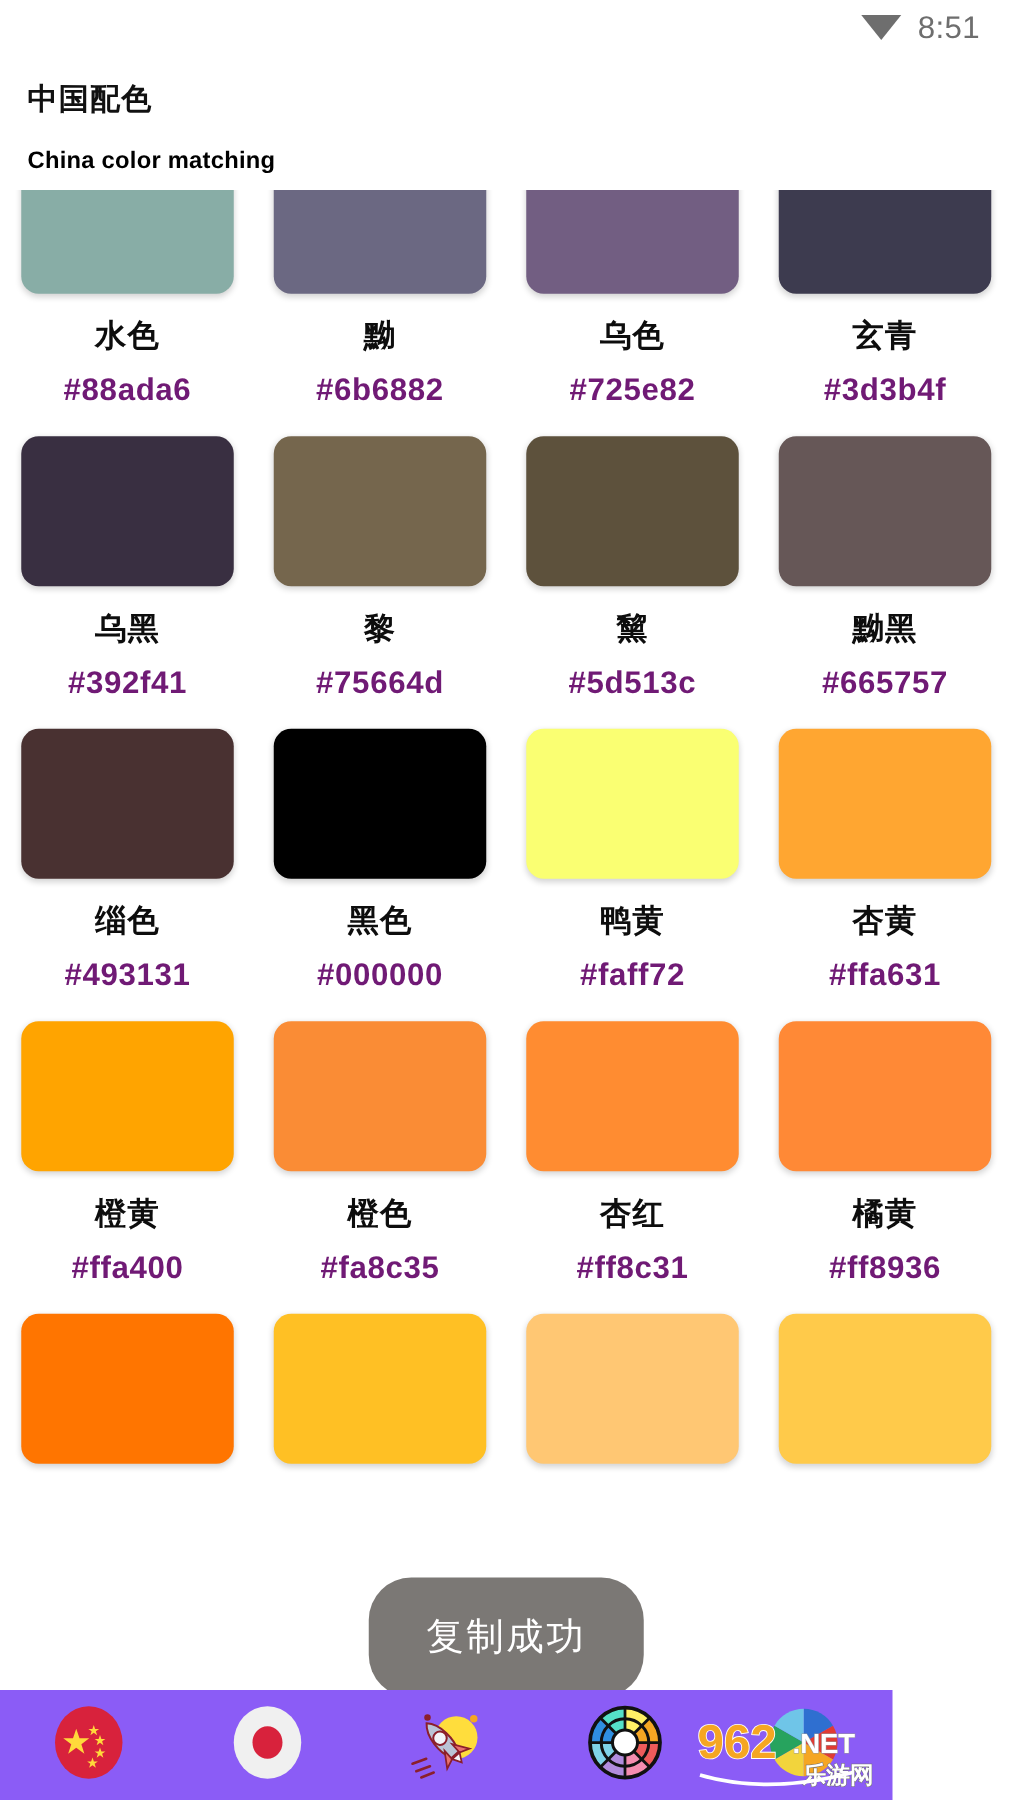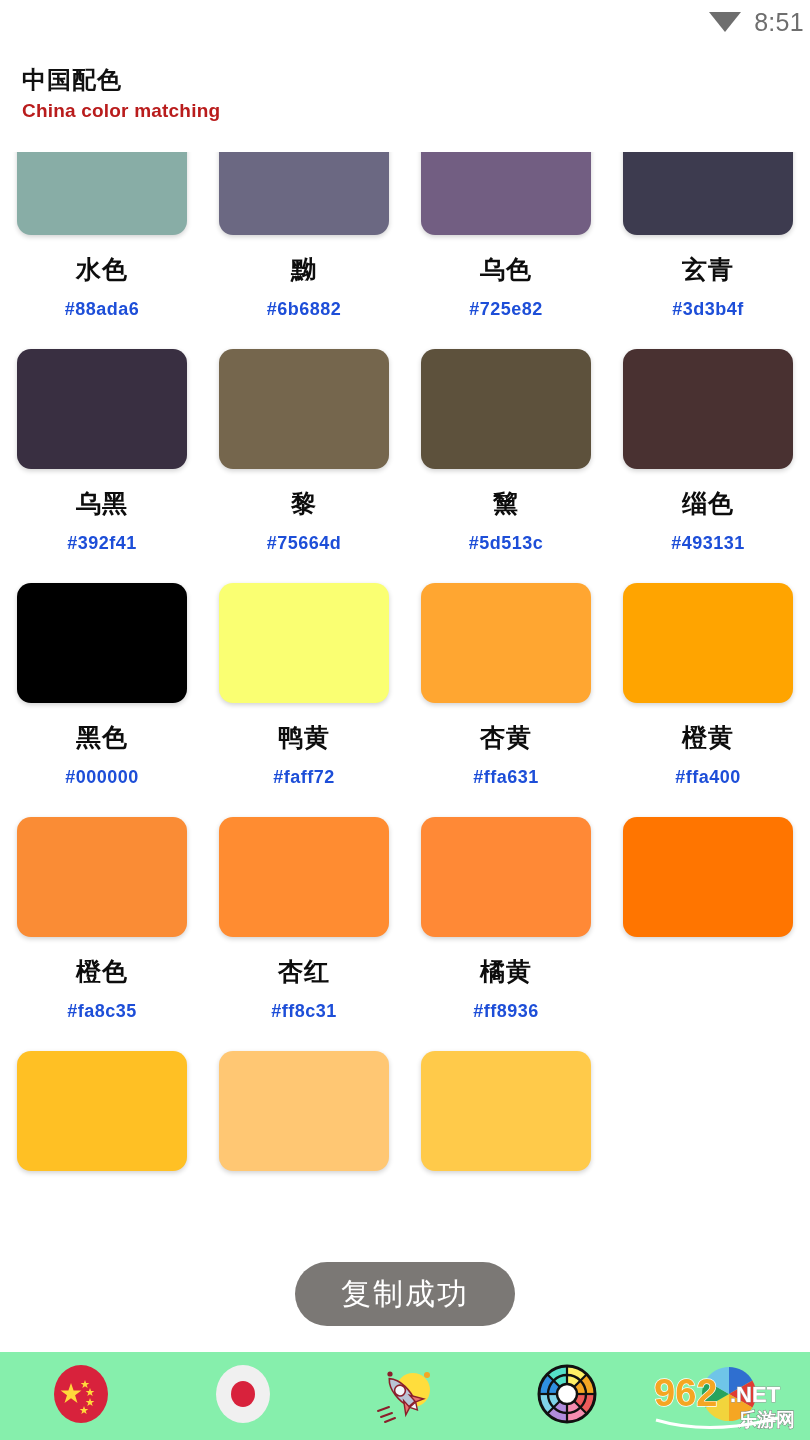--- a/index.html
+++ b/index.html
@@ -15,21 +15,21 @@
     font-family: "Liberation Sans", "DejaVu Sans", sans-serif;
     position: relative;
   }
 
   
   .status-bar {
     height: 44px;
     display: flex;
     align-items: center;
     justify-content: flex-end;
-    padding-right: 6px;
+    padding-right: 26px;
     gap: 12px;
   }
   .wifi-icon { display: block; }
   .status-time {
     font-size: 25px;
     font-weight: 400;
     color: #6e6e6e;
     letter-spacing: .3px;
     line-height: 1;
   }
@@ -39,24 +39,24 @@
     padding: 22px 22px 0 22px;
   }
   .header-title {
     font-size: 24px;
     font-weight: bold;
     color: #111111;
     letter-spacing: 1px;
     line-height: 1.15;
   }
   .header-subtitle {
-    margin-top: 6px;
+    margin-top: 24px;
     font-size: 19px;
     font-weight: bold;
-    color: #b91c1c;
+    color: #000000;
     letter-spacing: .2px;
   }
 
   
   .grid-viewport {
     position: absolute;
     top: 152px;
     left: 0;
     width: 810px;
     height: 1200px;
@@ -89,54 +89,54 @@
   .color-name {
     margin-top: 22px;
     font-size: 25px;
     font-weight: bold;
     color: #0d0d0d;
     letter-spacing: 1px;
     line-height: 1;
   }
   .color-hex {
     margin-top: 18px;
-    font-size: 18px;
+    font-size: 25px;
     font-weight: bold;
-    color: #1d4ed8;
+    color: #701a75;
     letter-spacing: .5px;
     line-height: 1;
   }
 
   
   .toast {
     position: absolute;
     left: 50%;
     transform: translateX(-50%);
     top: 1262px;
     background: rgba(60,56,52,0.68);
     border-radius: 34px;
-    padding: 17px 46px;
+    padding: 33px 46px;
     z-index: 40;
   }
   .toast-text {
     color: #ffffff;
     font-size: 30px;
     letter-spacing: 2px;
     line-height: 1;
     white-space: nowrap;
   }
 
   
   .bottom-nav {
     position: absolute;
     left: 0;
     bottom: 0;
-    width: 810px;
+    width: 714px;
     height: 88px;
-    background: #86efac;
+    background: #8b5cf6;
     display: flex;
     align-items: flex-start;
     z-index: 50;
   }
   .nav-item {
     flex: 1 1 0;
     display: flex;
     align-items: center;
     justify-content: center;
     height: 88px;
@@ -200,20 +200,25 @@
       </div>
       <div class="color-cell">
         <div class="swatch" style="background: rgb(117, 102, 77);"></div>
         <div class="color-name">黎</div>
         <div class="color-hex">#75664d</div>
       </div>
       <div class="color-cell">
         <div class="swatch" style="background: rgb(93, 81, 60);"></div>
         <div class="color-name">黧</div>
         <div class="color-hex">#5d513c</div>
+      </div>
+      <div class="color-cell">
+        <div class="swatch" style="background: rgb(102, 87, 87);"></div>
+        <div class="color-name">黝黑</div>
+        <div class="color-hex">#665757</div>
       </div>
       <div class="color-cell">
         <div class="swatch" style="background: rgb(73, 49, 49);"></div>
         <div class="color-name">缁色</div>
         <div class="color-hex">#493131</div>
       </div>
       <div class="color-cell">
         <div class="swatch" style="background: rgb(0, 0, 0);"></div>
         <div class="color-name">黑色</div>
         <div class="color-hex">#000000</div>

